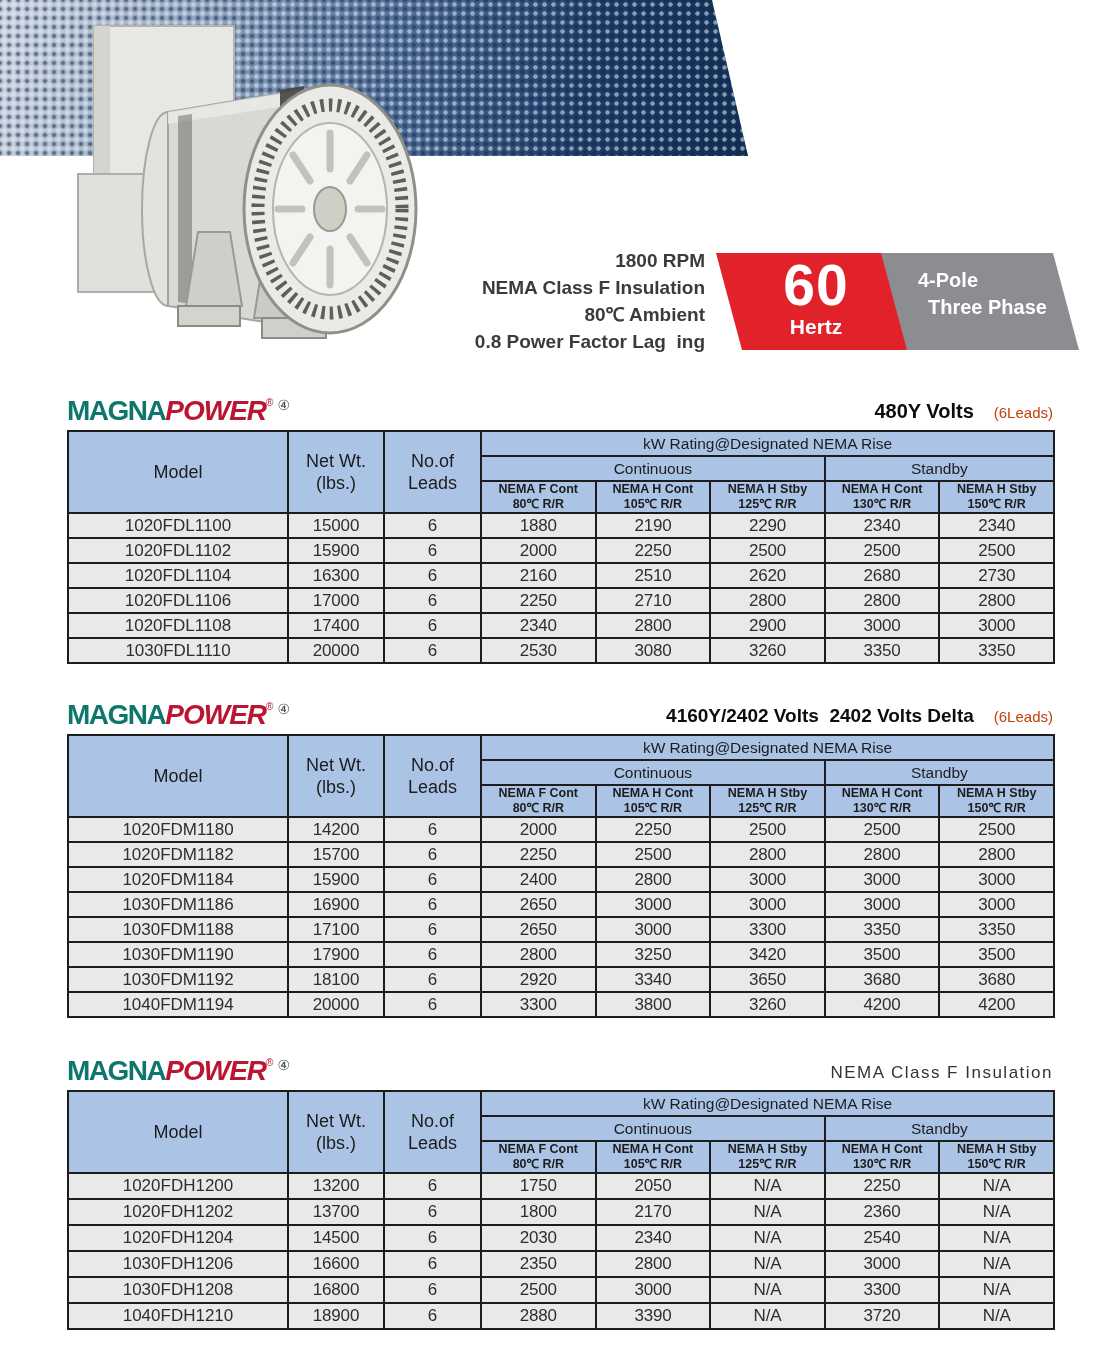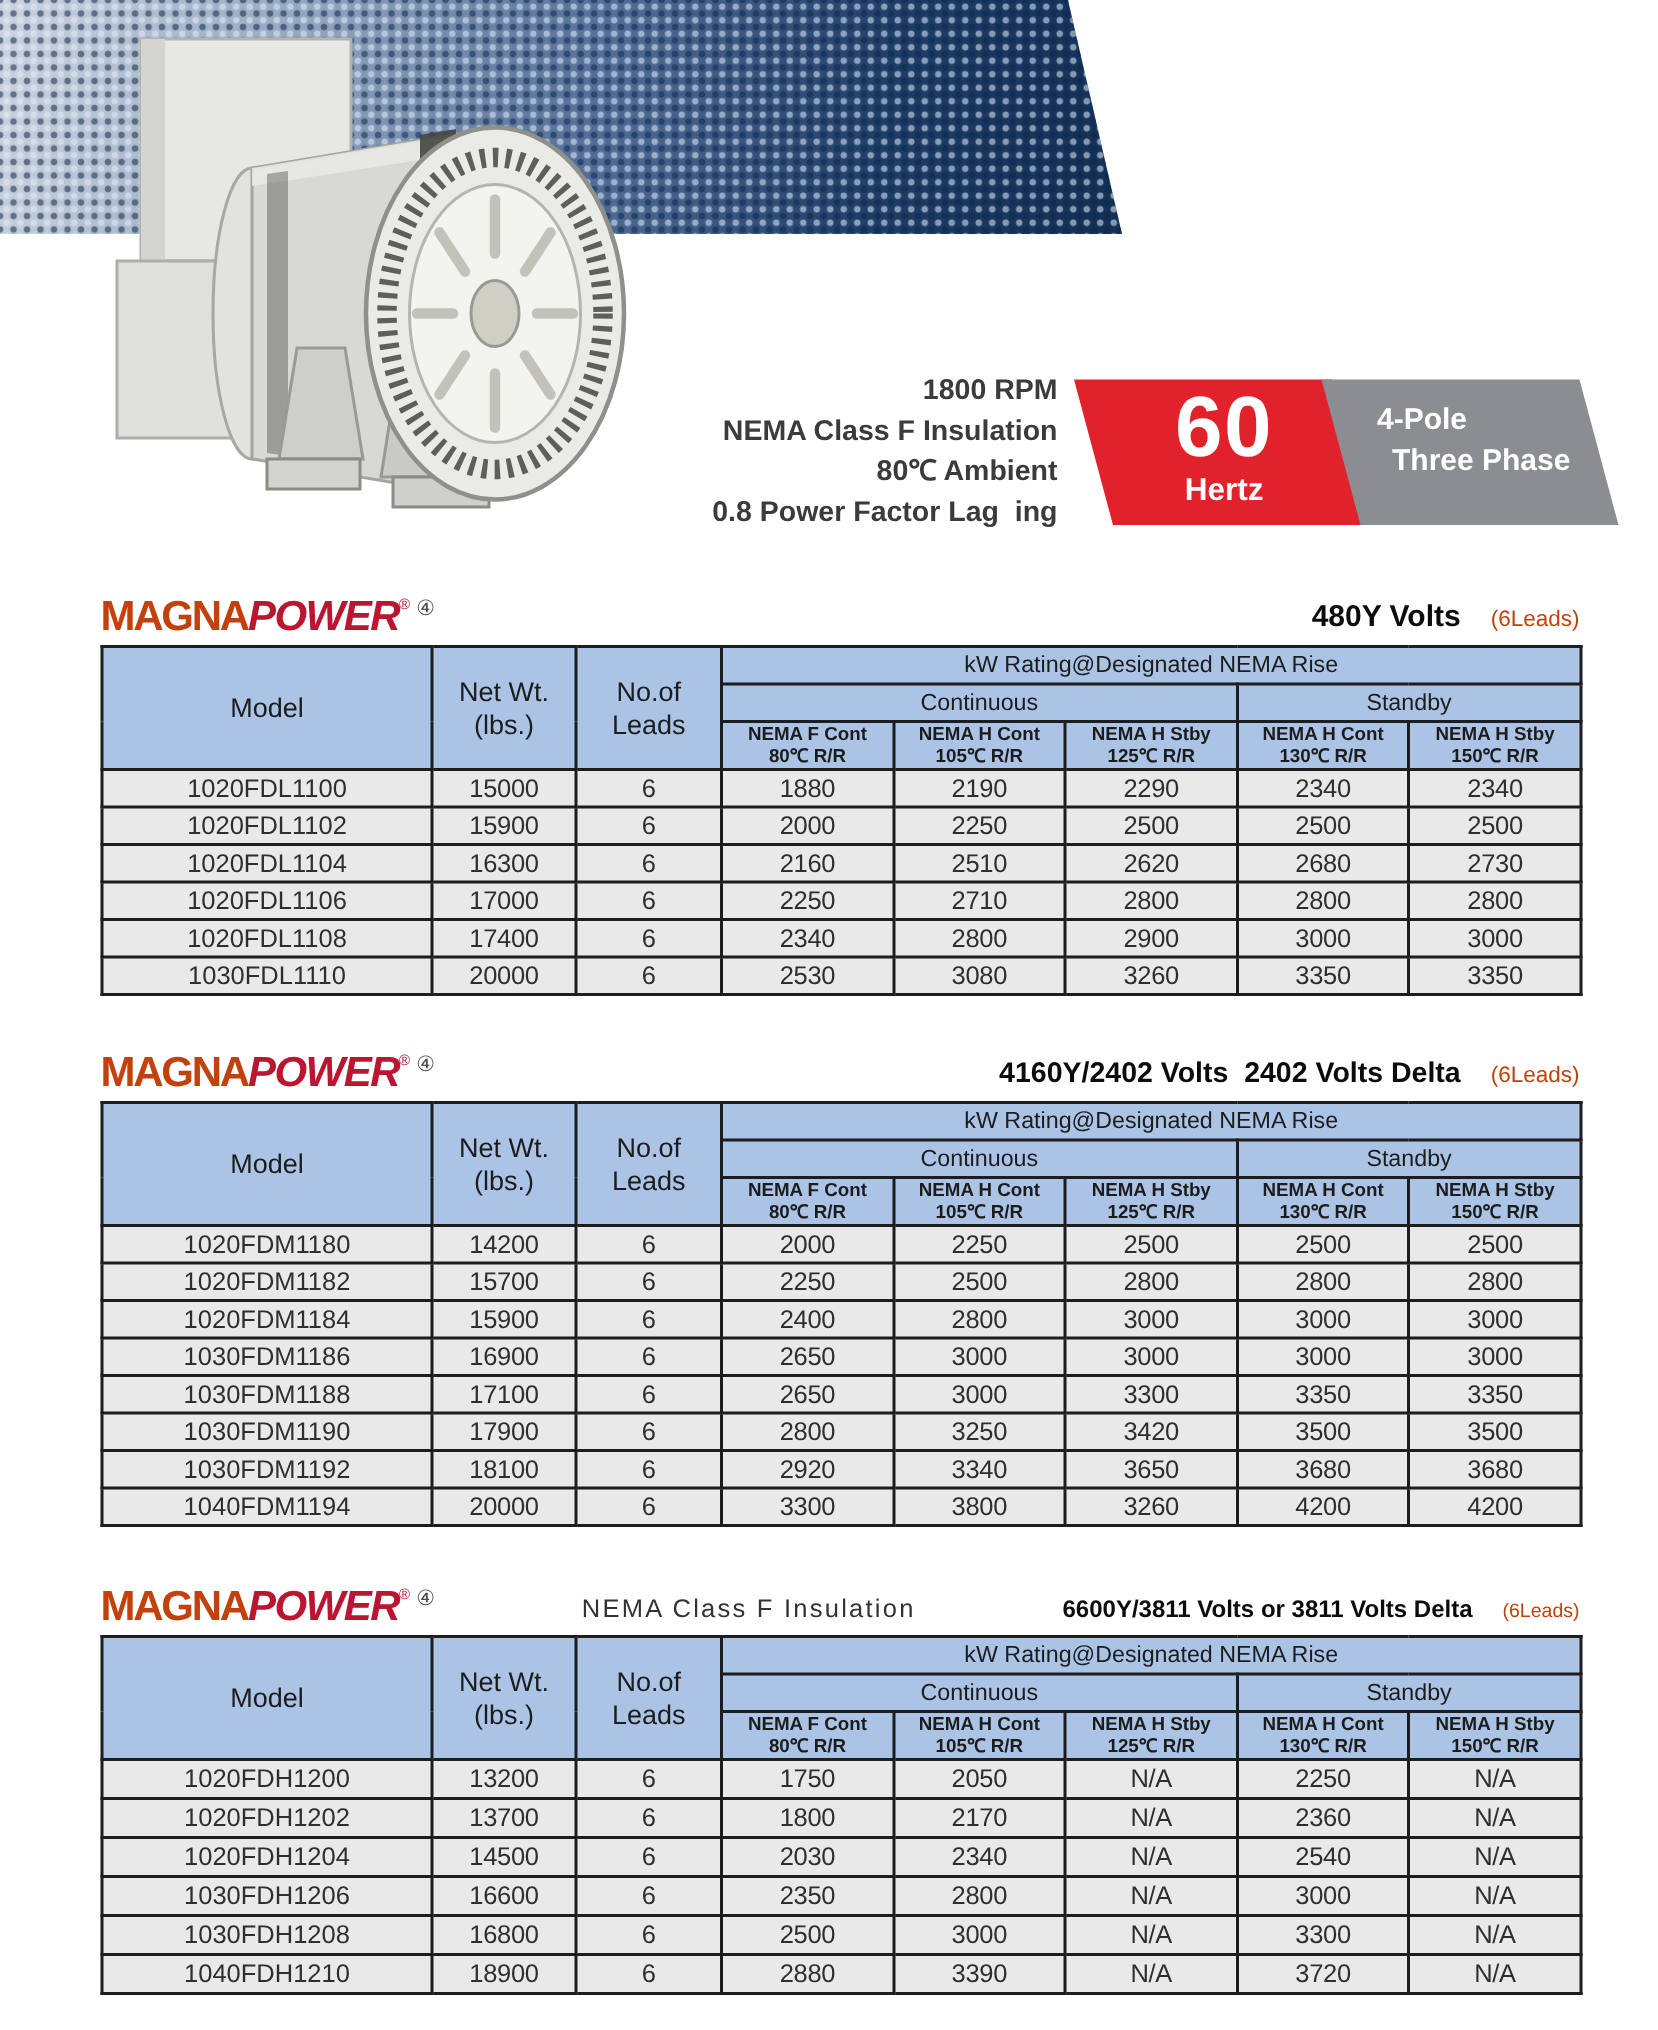--- a/index.html
+++ b/index.html
@@ -38,21 +38,21 @@
   .badge-gray { left:881px; width:172px; background:#8b8d90; }
   .badge-gray .l1 { font-size:20px; font-weight:bold; padding:16px 0 0 24px; }
   .badge-gray .l2 { font-size:20px; font-weight:bold; padding:4px 0 0 34px; }
 
   
   .section { position:absolute; left:67px; width:986px; }
   #sec1 { top:390px; } #sec2 { top:694px; } #sec3 { top:1050px; }
   .sec-head { display:flex; align-items:flex-end; justify-content:space-between; height:40px; padding-bottom:5px; }
 
   .logo { white-space:nowrap; line-height:1; }
-  .logo .magna { font-size:28px; font-weight:700; color:#c2410c; letter-spacing:-1.5px; }
+  .logo .magna { font-size:28px; font-weight:700; color:#0f766e; letter-spacing:-1.5px; }
   .logo .power { font-size:28px; font-weight:800; font-style:italic; color:#bb1631; letter-spacing:-1px; }
   .logo .reg { font-size:10px; color:#bb1631; vertical-align:14px; }
   .logo .four { font-size:14px; color:#4a4a4a; vertical-align:10px; margin-left:4px; }
 
   .mid-label { font-size:17px; color:#333; letter-spacing:1.5px; padding-bottom:2px; }
 
   .sec-title { white-space:nowrap; padding-bottom:2px; }
   .sec-title .bold { font-weight:bold; color:#0c0c0c; }
   #sec1 .sec-title .bold { font-size:20px; } #sec1 .sec-title .leads { font-size:15px; }
   #sec2 .sec-title .bold { font-size:19px; } #sec2 .sec-title .leads { font-size:15px; }
@@ -353,21 +353,20 @@
             <td>4200</td>
           </tr>
         </tbody>
     </table>
   </div>
 
   <div class="section" id="sec3">
     <div class="sec-head">
       <span class="logo"><span class="magna">MAGNA</span><span class="power">POWER</span><span class="reg">®</span><span class="four">④</span></span>
       <span class="mid-label">NEMA Class F Insulation</span>
-      <span class="sec-title"><span class="bold">6600Y/3811 Volts or 3811 Volts Delta</span><span class="leads">(6Leads)</span></span>
     </div>
     <table>
       <colgroup>
           <col class="c-model">
           <col class="c-wt">
           <col class="c-leads">
           <col class="c-kw">
           <col class="c-kw">
           <col class="c-kw">
           <col class="c-kw">

